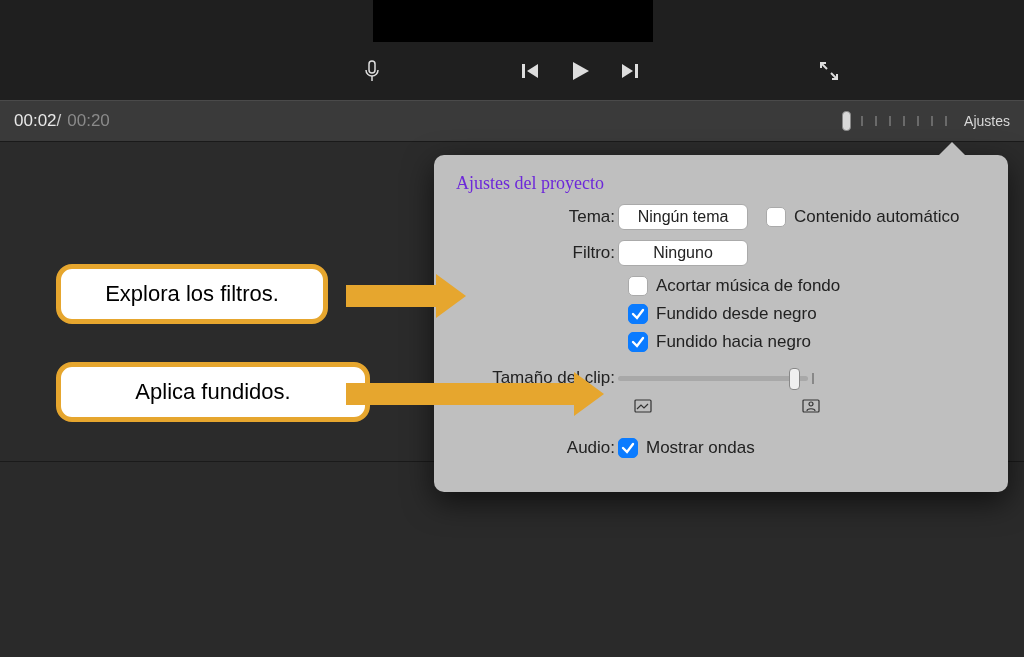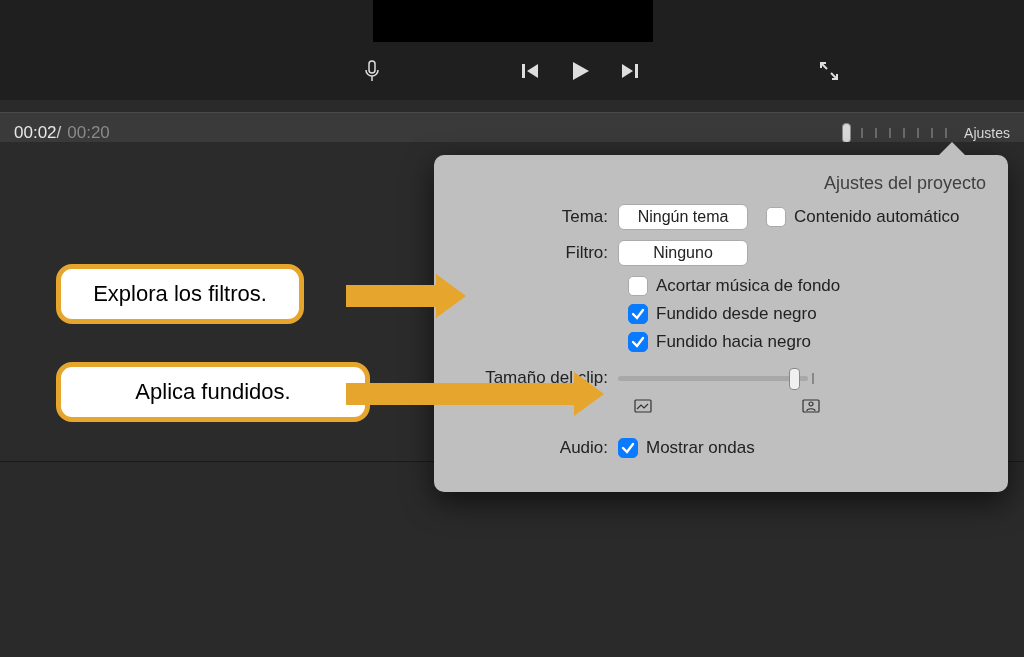--- a/index.html
+++ b/index.html
@@ -50,21 +50,21 @@
       color: #ddd;
     }
     .transport .expand {
       position: absolute;
       right: 184px;
       color: #ddd;
     }
     .icon-btn { cursor: pointer; display: inline-flex; }
     .timebar {
       position: absolute;
-      top: 112px; left: 0; right: 0;
+      top: 100px; left: 0; right: 0;
       height: 42px;
       background: #3a3a3a;
       border-top: 1px solid #4a4a4a;
       border-bottom: 1px solid #1a1a1a;
       display: flex;
       align-items: center;
       padding: 0 14px;
       color: #d0d0d0;
       font-size: 17px;
     }
@@ -110,41 +110,42 @@
     }
     .popover .arrow {
       position: absolute;
       top: -13px; right: 43px;
       width: 0; height: 0;
       border-left: 13px solid transparent;
       border-right: 13px solid transparent;
       border-bottom: 13px solid #bfbfbf;
     }
     .popover h3 {
-      text-align: right;
+      text-align: left;
       font-weight: 400;
       font-size: 18px;
-      color: #404040;
+      color: #6d28d9;
+      font-family: Liberation Serif, serif;
     }
     .popover .sub {
       text-align: center;
       font-size: 15px;
       color: #2a2a2a;
       margin-top: 4px;
       margin-bottom: 18px;
     }
     .row {
       display: flex;
       align-items: center;
       margin: 10px 0;
     }
     .row .lbl {
       width: 162px;
       text-align: right;
-      padding-right: 10px;
+      padding-right: 3px;
       color: #222;
     }
     .popup-btn {
       background: #fff;
       border: 1px solid #aaa;
       border-radius: 6px;
       padding: 3px 12px;
       font-size: 16px;
       color: #222;
       cursor: pointer;
@@ -365,21 +366,21 @@
     <div class="lbl">Audio:</div>
     <span class="check checked">
       <svg width="14" height="14" viewBox="0 0 14 14">
           <path d="M2 7 L6 11 L12 3" stroke="#fff" stroke-width="2.4" fill="none" stroke-linecap="round"></path>
         </svg>
     </span>
     <span>Mostrar ondas</span>
   </div>
 </div>
 
-<div class="callout" style="top:264px; left:56px; width:248px">Explora los filtros.</div>
+<div class="callout" style="top:264px; left:56px; width:272px">Explora los filtros.</div>
 <div class="arrow-shape" style="top:274px; left:346px">
   <div class="shaft" style="width:90px"></div>
     <div class="head"></div>
 </div>
 
 <div class="callout" style="top:362px; left:56px; width:314px">Aplica fundidos.</div>
 <div class="arrow-shape" style="top:372px; left:346px">
   <div class="shaft" style="width:228px"></div>
     <div class="head"></div>
 </div>

